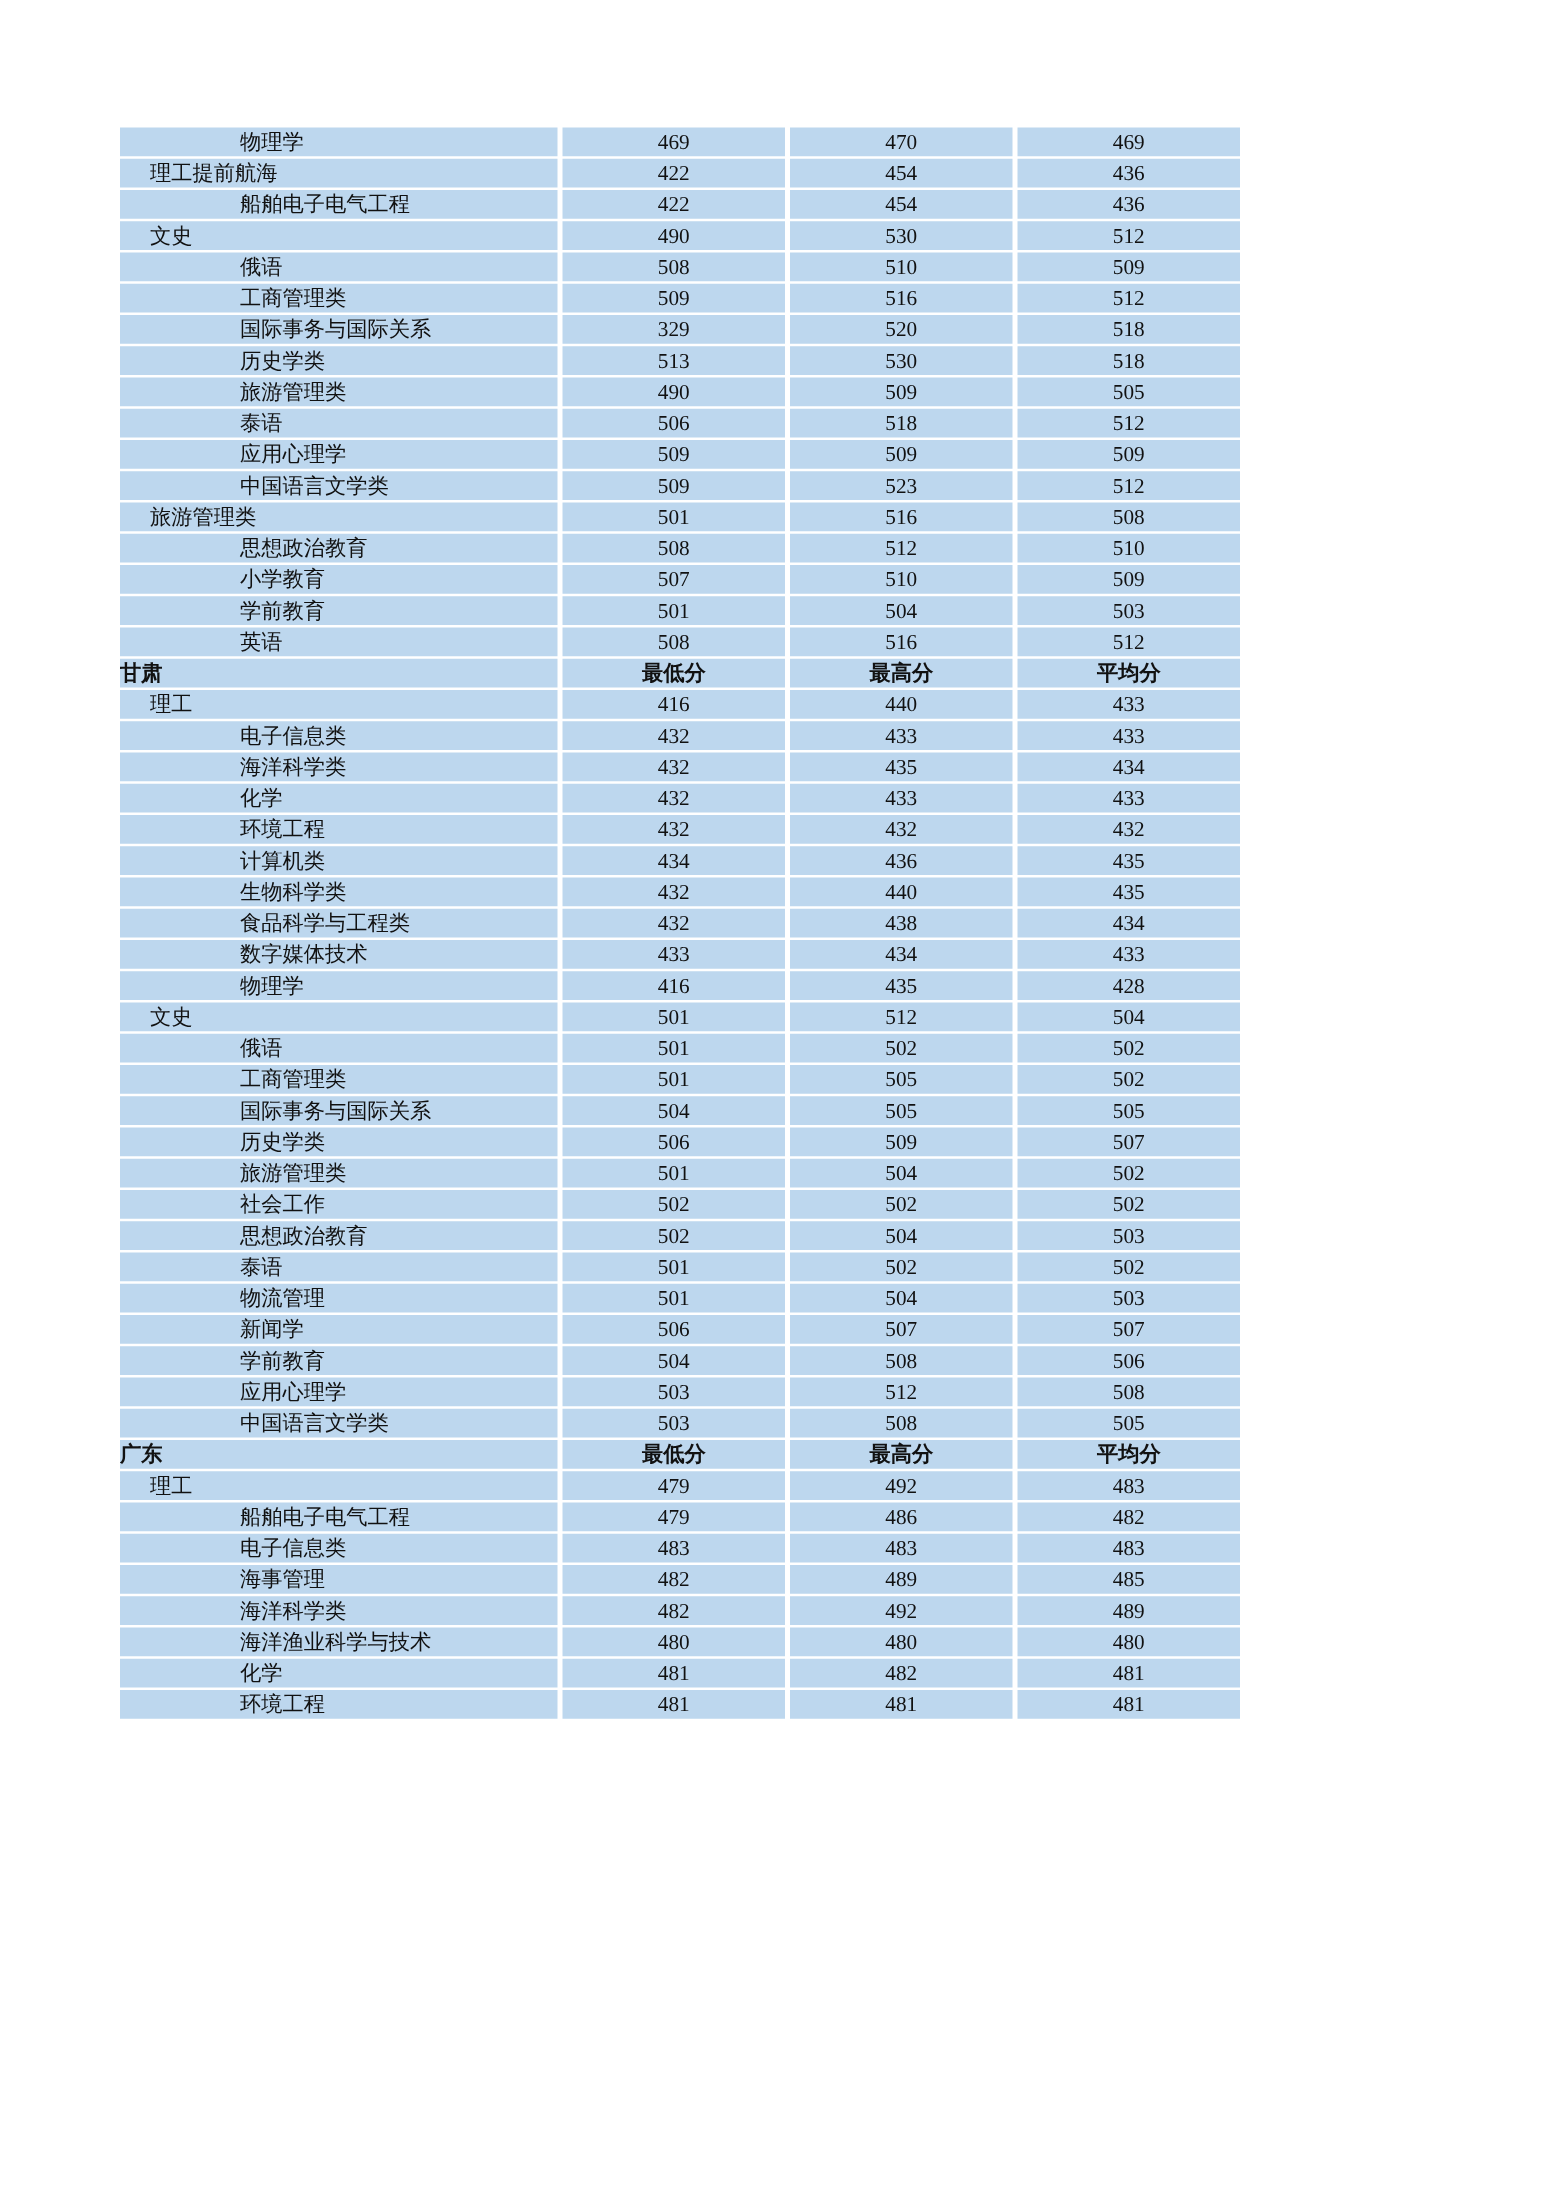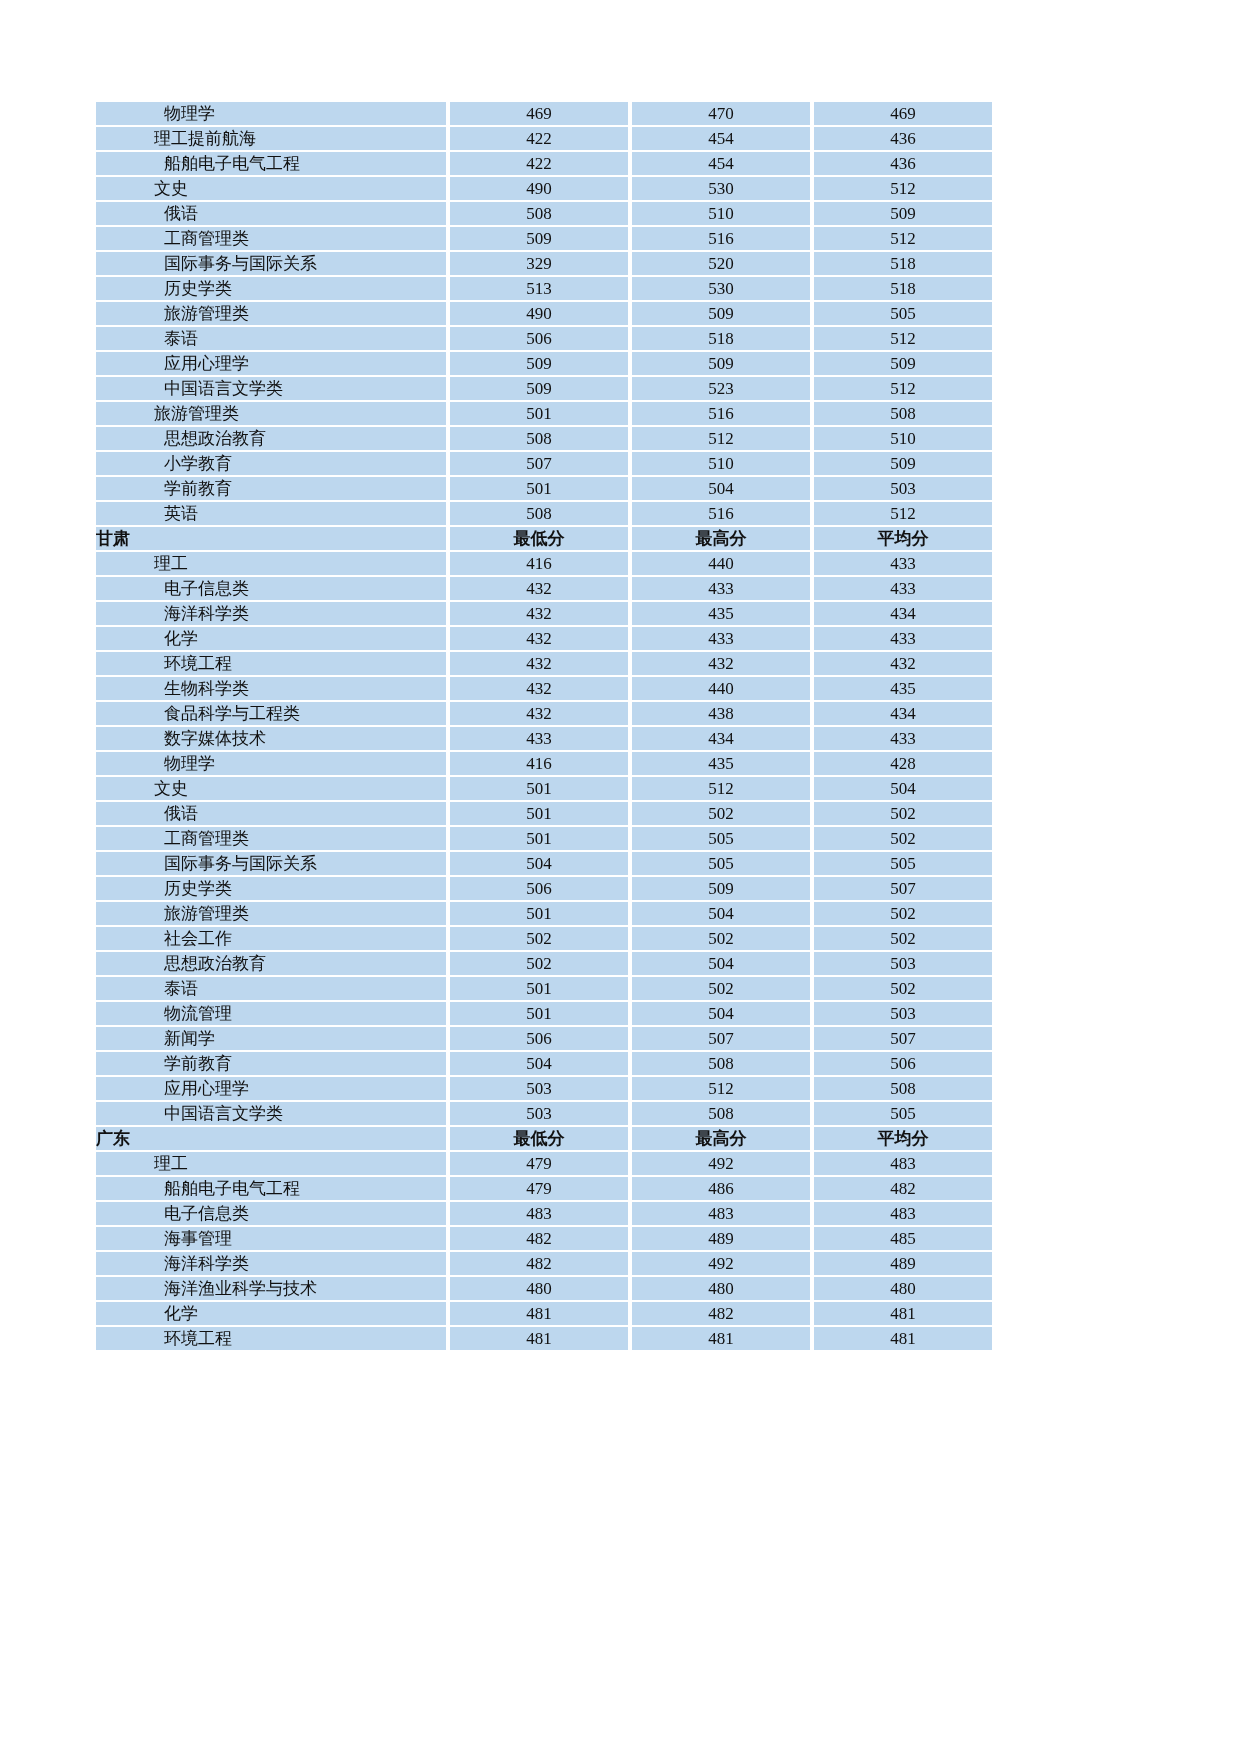--- a/index.html
+++ b/index.html
@@ -34,22 +34,22 @@
     font-size: 17px;
     line-height: 23px;
     color: #111111;
     padding: 0;
     overflow: hidden;
     white-space: nowrap;
   }
   td.cell-name { text-align: left; }
   td.cell-score { text-align: center; }
   tr.indent-0 td.cell-name { }
-  tr.indent-1 td.cell-name { padding-left: 58px; }
-  tr.indent-2 td.cell-name { padding-left: 68px; }
+  tr.indent-1 td.cell-name { padding-left: 24px; }
+  tr.indent-2 td.cell-name { padding-left: 96px; }
   tr.bold-row td { font-weight: bold; }
 </style>
 </head>
 <body>
 
 <div class="page">
   <div class="score-table-wrap">
     <table class="score-table">
       <colgroup>
         <col style="width:350px">
@@ -190,20 +190,26 @@
             <td class="cell-score">433</td>
             <td class="cell-score">433</td>
           </tr>
           <tr class="indent-2">
             <td class="cell-name">环境工程</td>
             <td class="cell-score">432</td>
             <td class="cell-score">432</td>
             <td class="cell-score">432</td>
           </tr>
           <tr class="indent-2">
+            <td class="cell-name">计算机类</td>
+            <td class="cell-score">434</td>
+            <td class="cell-score">436</td>
+            <td class="cell-score">435</td>
+          </tr>
+          <tr class="indent-2">
             <td class="cell-name">生物科学类</td>
             <td class="cell-score">432</td>
             <td class="cell-score">440</td>
             <td class="cell-score">435</td>
           </tr>
           <tr class="indent-2">
             <td class="cell-name">食品科学与工程类</td>
             <td class="cell-score">432</td>
             <td class="cell-score">438</td>
             <td class="cell-score">434</td>

